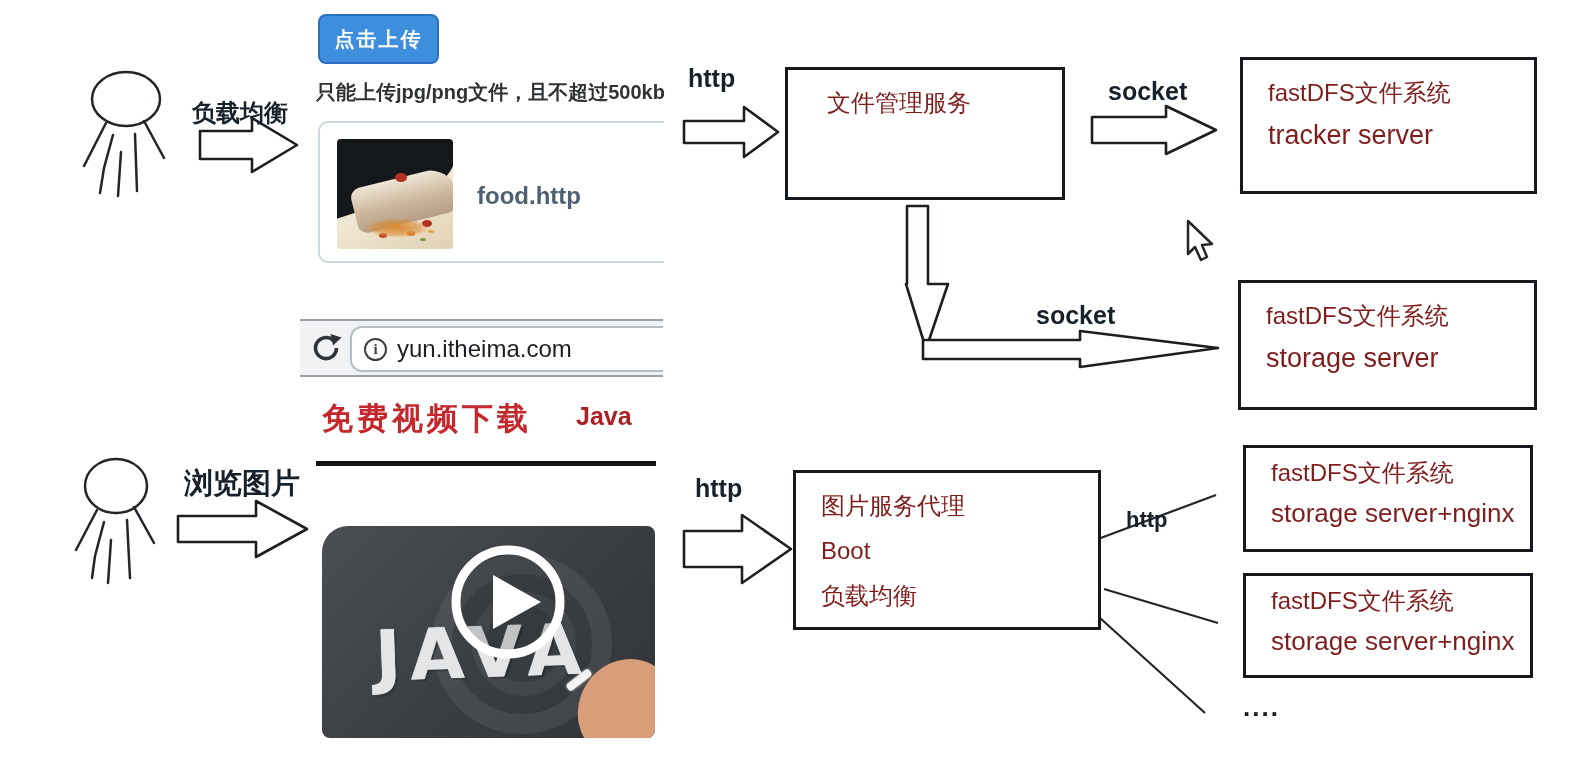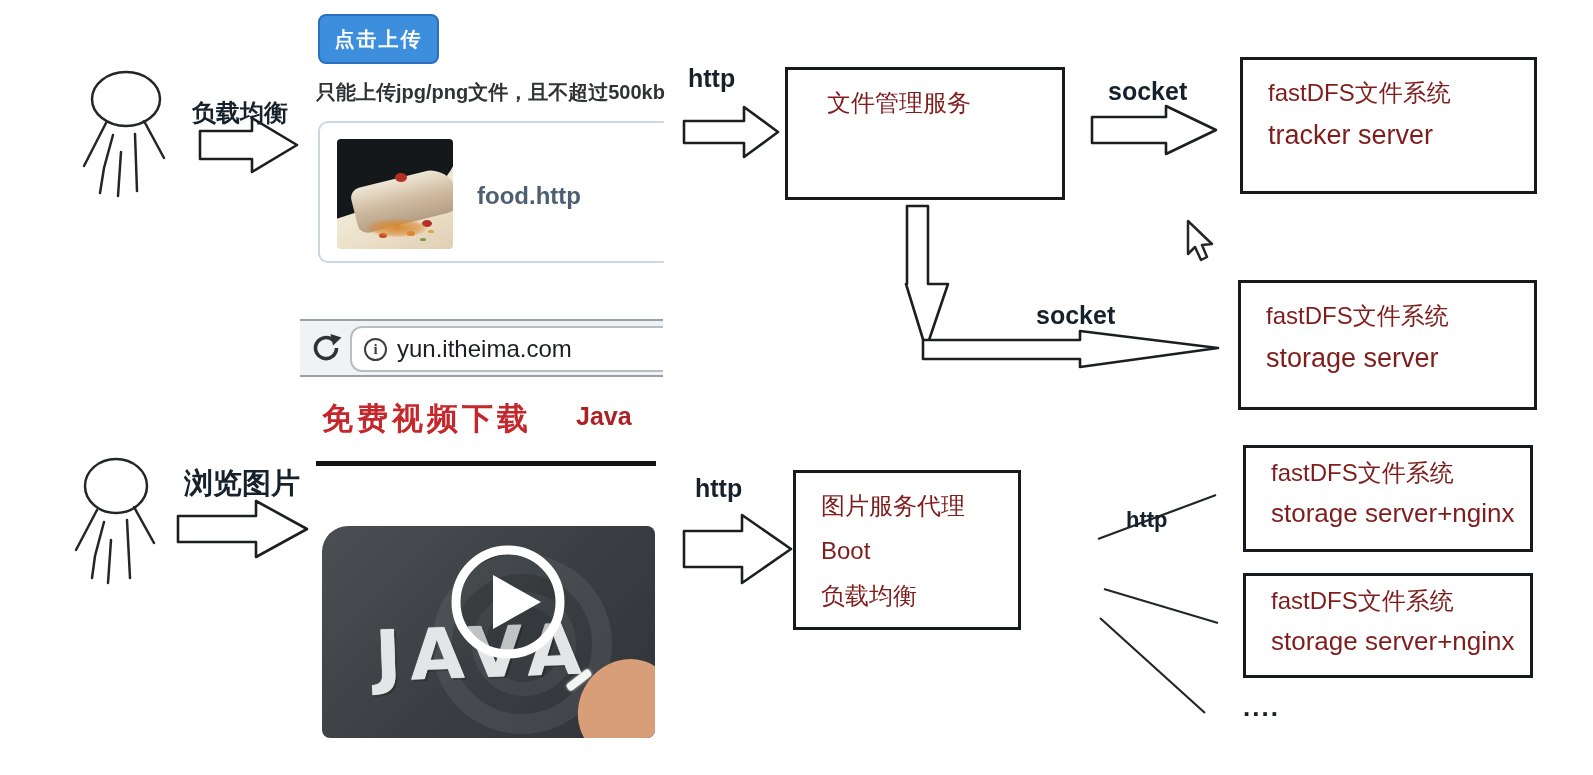--- a/index.html
+++ b/index.html
@@ -49,21 +49,21 @@
 
   
   .sysbox { position:absolute; background:#fff; border:3px solid #16191d; padding:13px 6px 0 25px; }
   .sysbox .bx-line { color:#7f1d1d; white-space:nowrap; }
   .zh24 { font-size:24px; line-height:40px; }
   .en27 { font-size:27px; line-height:44px; }
   .en26 { font-size:26px; line-height:44px; }
   #box-file-service  { left:785px;  top:67px;  width:280px; height:133px; }
   #box-tracker       { left:1240px; top:57px;  width:297px; height:137px; }
   #box-storage       { left:1238px; top:280px; width:299px; height:130px; }
-  #box-nginx         { left:793px;  top:470px; width:228px; height:160px; padding-top:10px; }
+  #box-nginx         { left:793px;  top:470px; width:308px; height:160px; padding-top:10px; }
   #box-nginx .bx-line { line-height:45px; font-size:24px; }
   #box-sn1           { left:1243px; top:445px; width:290px; height:107px; padding-top:6px; }
   #box-sn1 .zh24, #box-sn2 .zh24 { line-height:38px; }
   #box-sn1 .en26, #box-sn2 .en26 { line-height:42px; }
   #box-sn2           { left:1243px; top:573px; width:290px; height:105px; padding-top:6px; }
 
   
   #browser-bar { left:300px; top:319px; width:363px; height:58px; background:#f1f2f4;
     border-top:2px solid #9aa0a6; border-bottom:2px solid #9aa0a6; display:flex; align-items:center; }
   #refresh-btn { margin-left:6px; width:40px; height:40px; display:flex; align-items:center; justify-content:center; cursor:pointer; }

